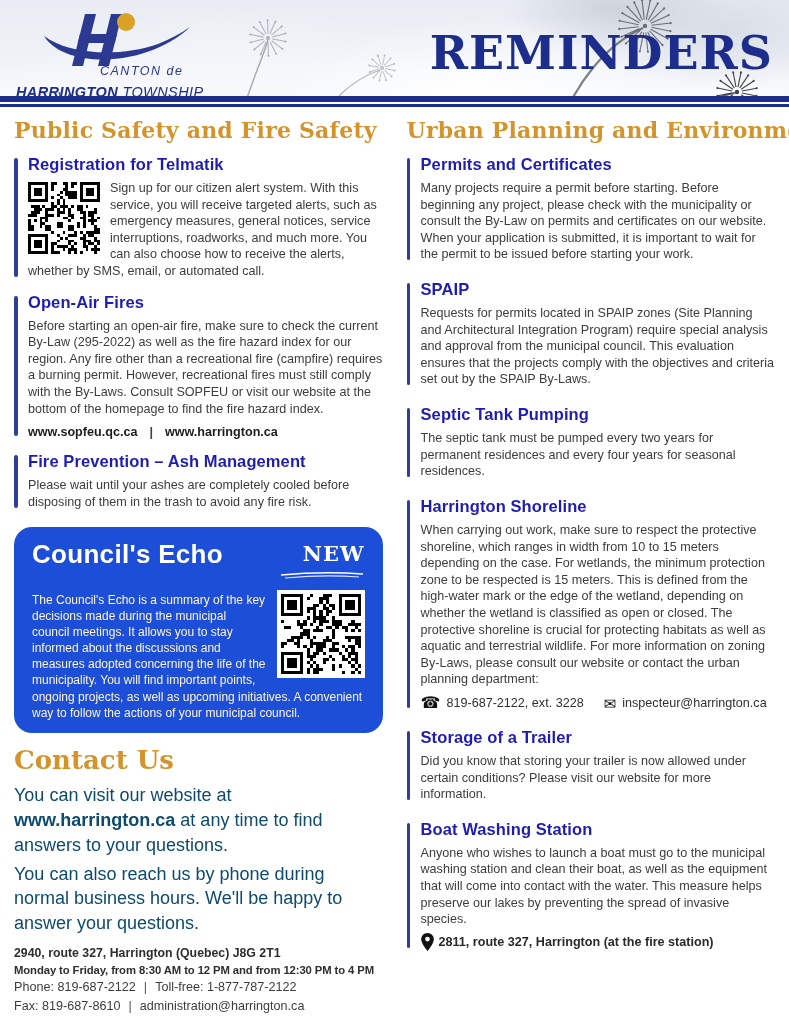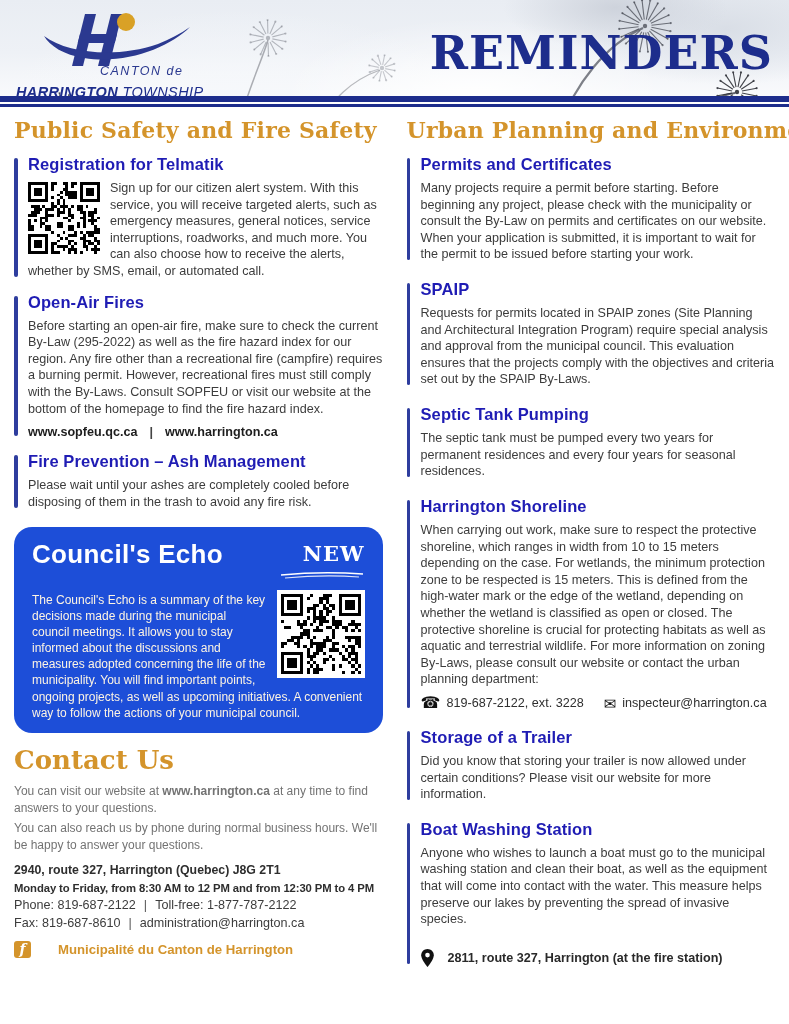--- a/index.html
+++ b/index.html
@@ -82,39 +82,39 @@
   }
   .council p { margin:8px 0 0 0; font-size:12px; line-height:1.35; color:#fdf4e3; }
   .qr-council { float:right; width:88px; height:88px; padding:4px; margin:6px 0 0 10px; }
 
   
   .contact { margin-top:2px; }
   .contact-title {
     margin:4px 0 8px 0; font-family:"DejaVu Serif", serif; font-weight:bold;
     font-size:26px; color:#d4942b;
   }
-  .contact p { margin:4px 0 3px 0; font-size:12px; line-height:1.38; color:#737373; }
+  .contact p { margin:4px 0 3px 0; font-size:18px; line-height:1.38; color:#0c4a6e; }
   .contact .strong-line { font-weight:bold; color:#2e2e2e; font-size:12.3px; margin:0; line-height:1.42; white-space:nowrap; }
   .contact .hours { font-size:11.3px; letter-spacing:-.1px; }
   .contact .plain-line { font-size:12.6px; color:#3c3c3c; margin:0; line-height:1.45; white-space:nowrap; }
   .contact .pipe { margin:0 8px; color:#555; }
   .addr-block { margin-top:9px; }
   .fb-row { display:flex; align-items:center; gap:7px; margin-top:9px; }
   .fb-icon {
     width:17px; height:17px; border-radius:3px; background:#d4942b; color:#fff;
     font-family:"DejaVu Serif", serif; font-weight:bold; font-style:italic;
     font-size:14px; line-height:16px; text-align:center; flex:0 0 auto;
   }
   .fb-text { font-weight:bold; color:#d4942b; font-size:13.2px;padding-left:20px; }
 
   
   .icon-row { display:flex; align-items:center; gap:6px; margin-top:7px; font-size:12.6px; color:#2f2f2f; flex-wrap:nowrap; }
   .icon-row .glyph { font-size:16px; color:#111; line-height:1; }
   .icon-row .mail-glyph { font-size:15px; margin-left:14px; }
-  .pin-row { display:flex; align-items:center; gap:14px; margin-top:21px; font-weight:bold; color:#2a2a2a; font-size:12.6px; }
+  .pin-row { display:flex; align-items:center; gap:5px; margin-top:5px; font-weight:bold; color:#2a2a2a; font-size:12.6px; }
   .pin-row svg { flex:0 0 auto; }
 </style>
 </head>
 <body>
 
 <div class="page">
 
   <header class="banner">
     <svg id="header-art" viewBox="0 0 789 126">
         <path d="M560,126 C575,85 605,45 643,28" stroke="#3c3f49" stroke-width="2.2" fill="none" opacity="0.65"></path>

